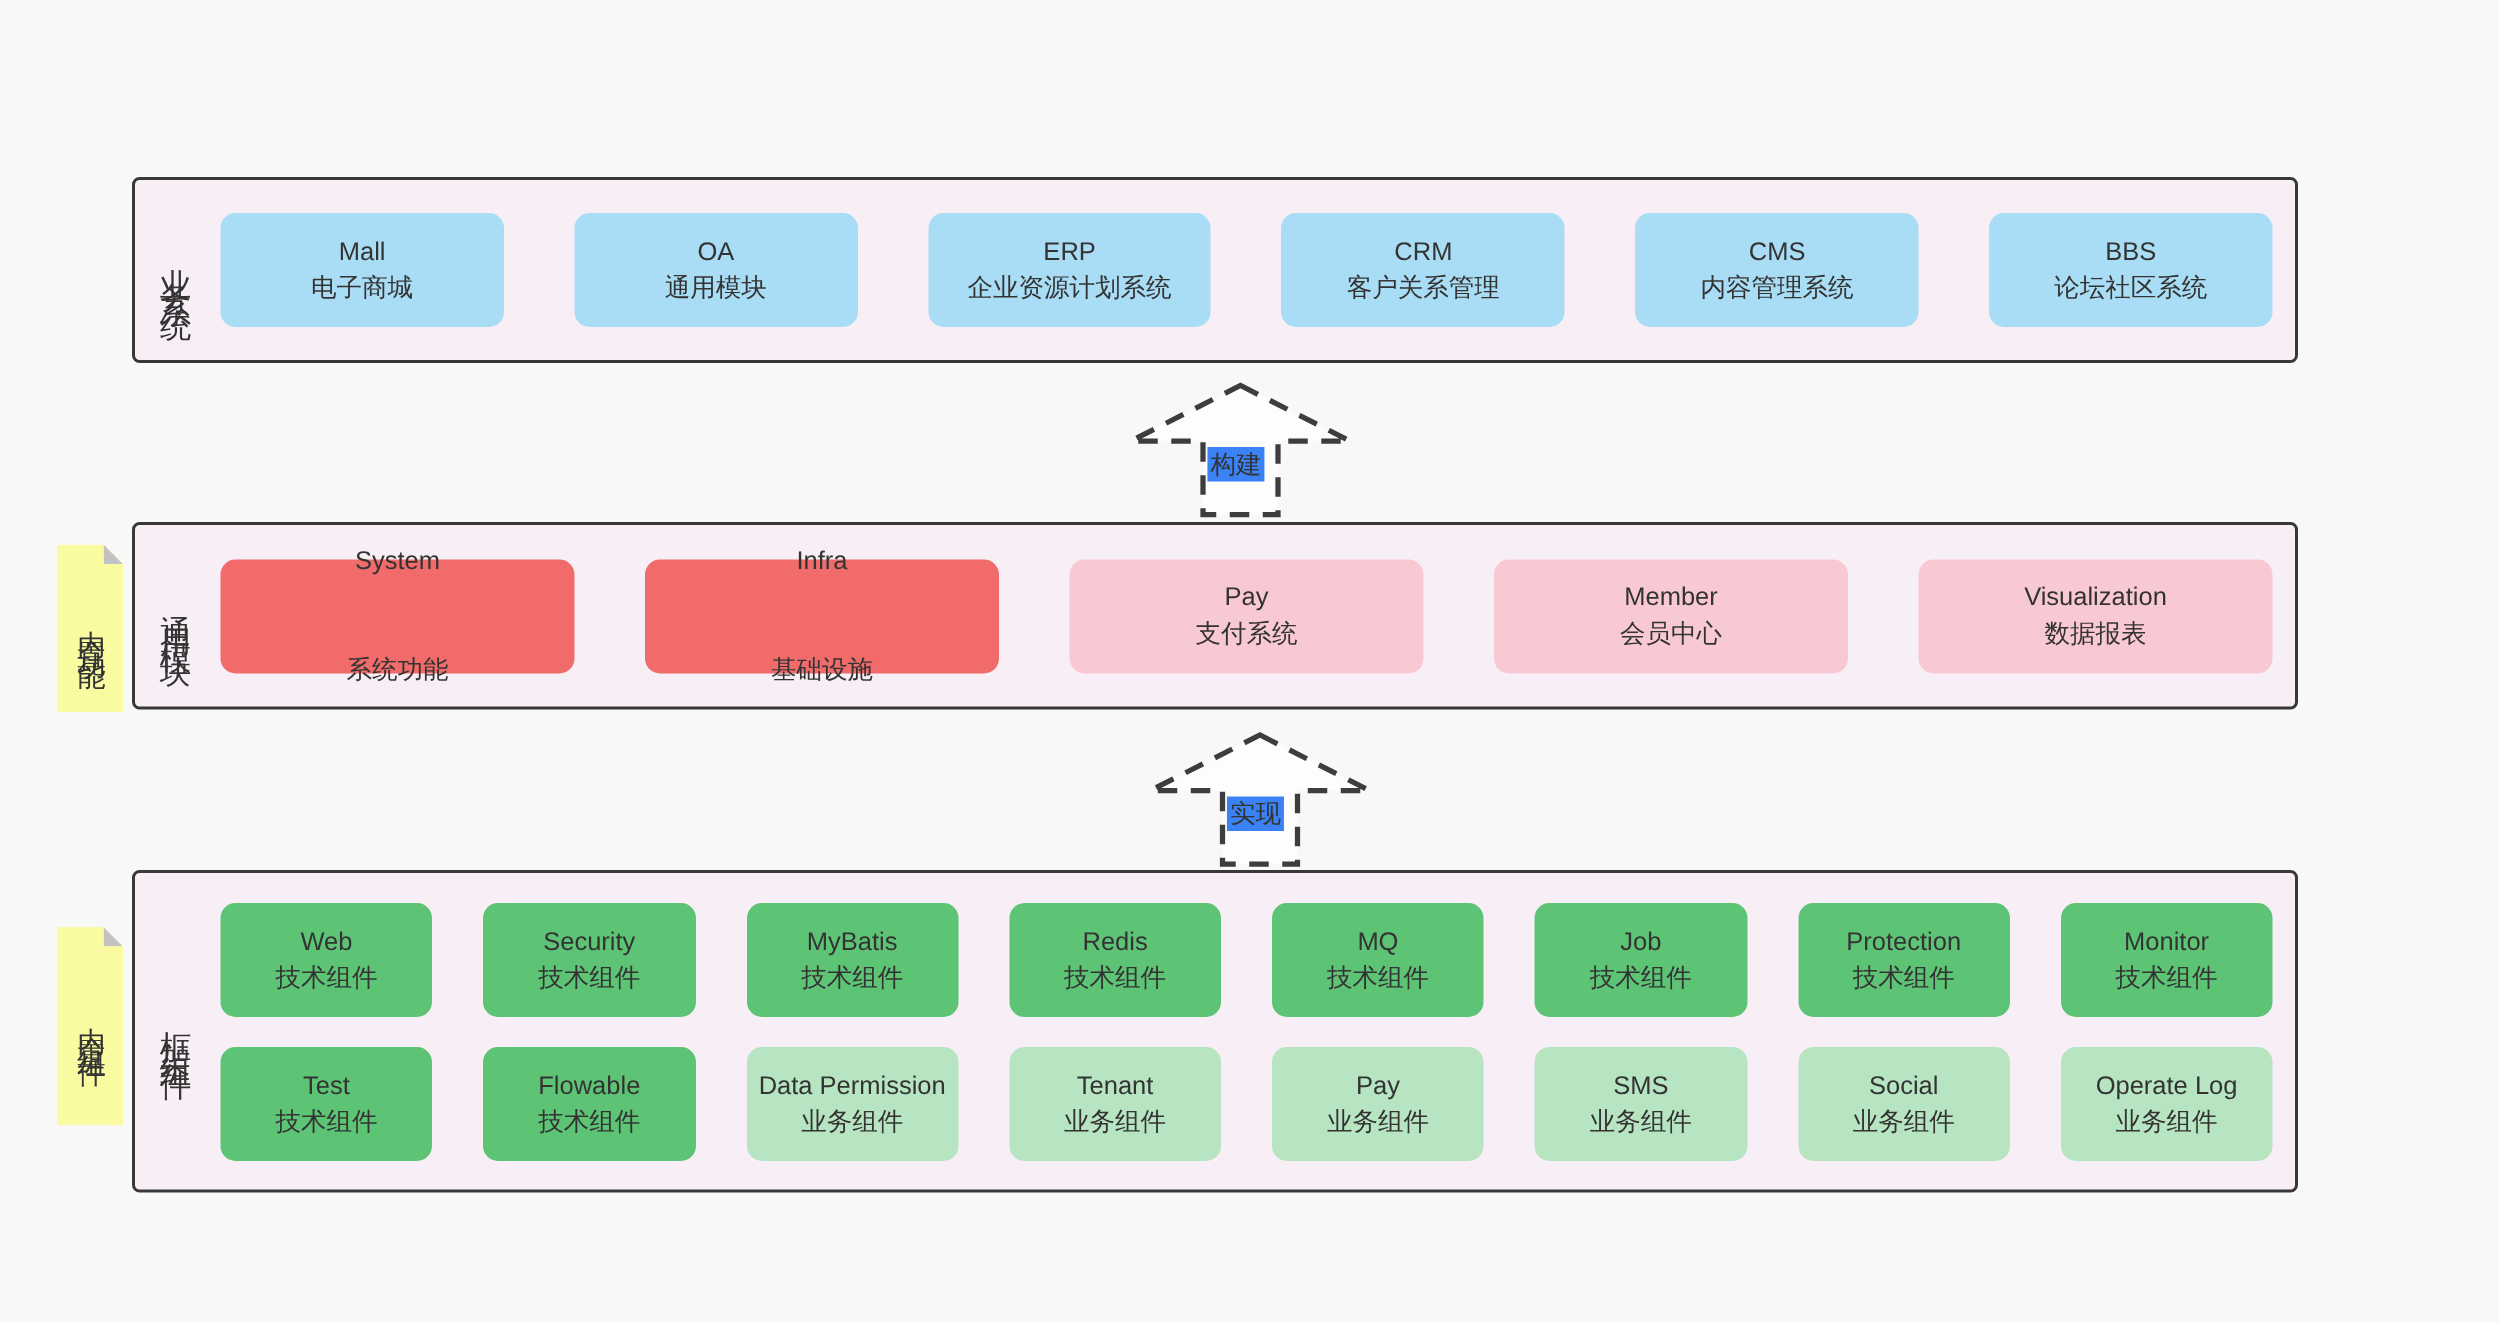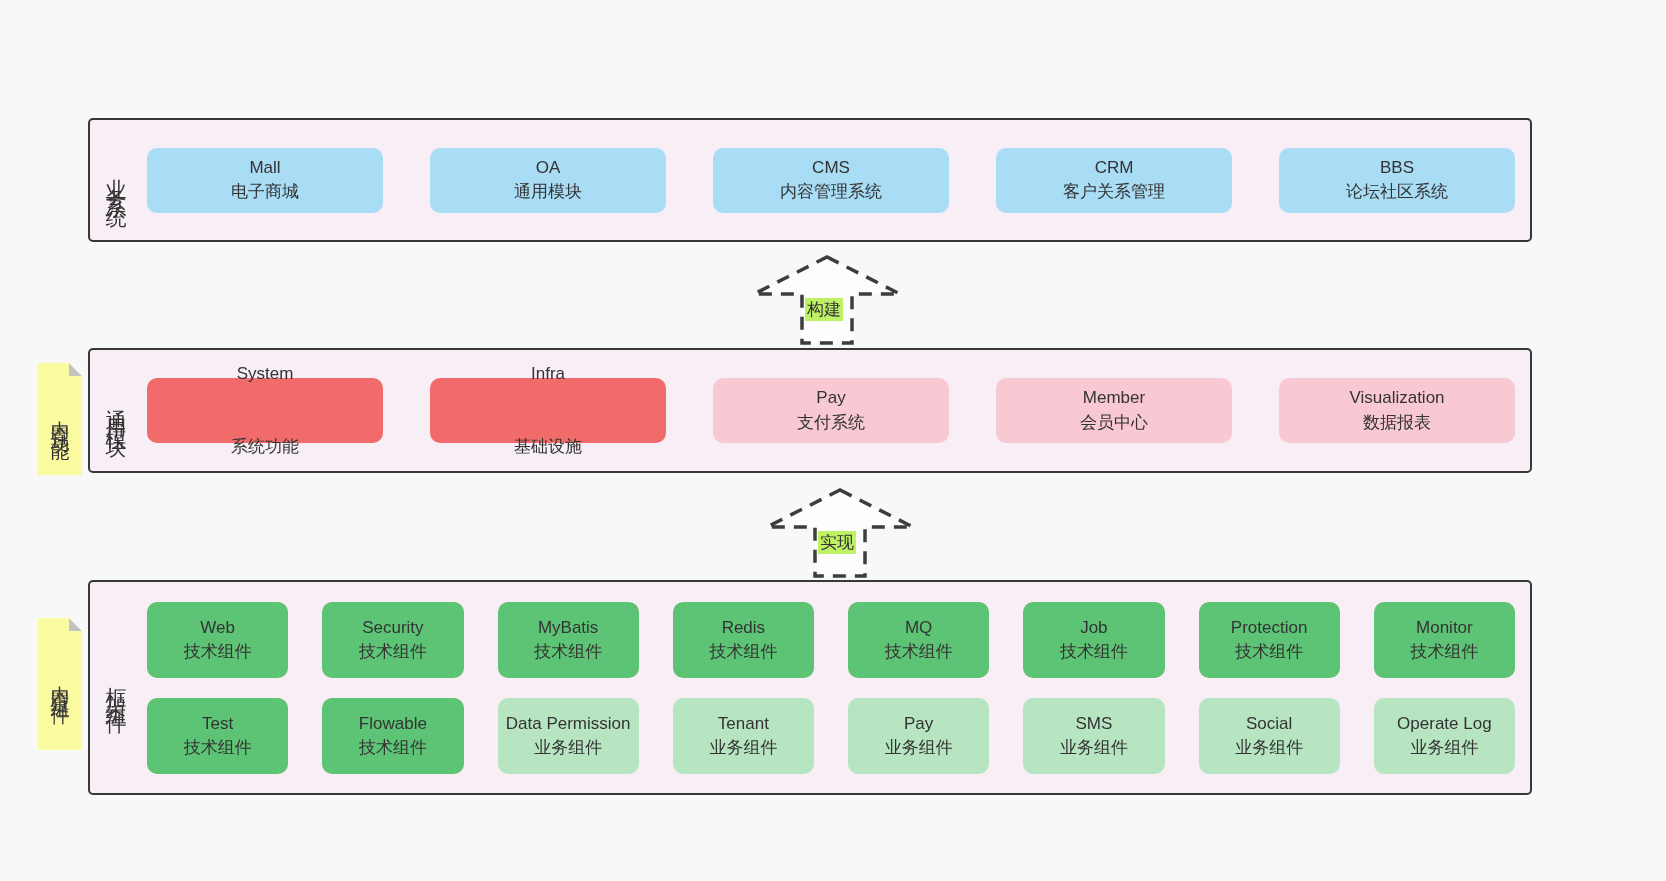--- a/index.html
+++ b/index.html
@@ -4,63 +4,67 @@
 <style>
   html,body{margin:0;padding:0;background:#f8f8f8;font-family:"Liberation Sans","DejaVu Sans",sans-serif;}
   .canvas{position:relative;width:1666px;height:881px;background:#f8f8f8;overflow:hidden;color:#333;}
 
   .section{position:absolute;left:88px;width:1444px;background:#f8eef6;border:2px solid #383838;border-radius:5px;display:flex;box-sizing:border-box;}
   .sec-label{width:52px;display:flex;align-items:center;justify-content:center;
     writing-mode:vertical-lr;text-orientation:upright;font-size:21px;letter-spacing:9px;color:#333;}
   .row{flex:1;display:flex;align-items:center;gap:47px;padding:0 15px 0 5px;}
   .grid{flex:1;display:grid;grid-template-columns:repeat(8,1fr);grid-template-rows:1fr 1fr;gap:20px 34px;padding:20px 15px 19px 5px;}
 
-  .box{flex:1;height:65px;border-radius:10px;display:flex;flex-direction:column;align-items:center;justify-content:center;
+  .box{flex:1;height:76px;border-radius:10px;display:flex;flex-direction:column;align-items:center;justify-content:center;
     font-size:17px;line-height:1.42;color:#333;text-align:center;padding:2px 4px;box-sizing:border-box;}
   .grid .box{height:auto;}
   .blue{background:#a9dcf5;}
   .red{background:#f16b6b;gap:48px;}
   .pink{background:#f9c9d3;}
   .green{background:#5ec475;}
   .green-light{background:#b7e5c2;}
 
   .note{position:absolute;left:38px;width:44px;background:#fafaa1;
     clip-path:polygon(0 0,calc(100% - 13px) 0,100% 13px,100% 100%,0 100%);
     display:flex;align-items:center;justify-content:center;}
   .note .fold{position:absolute;top:0;right:0;width:13px;height:13px;background:#c2c2c2;
     clip-path:polygon(0 0,100% 100%,0 100%);}
   .note-text{writing-mode:vertical-lr;text-orientation:upright;font-size:19px;letter-spacing:7px;color:#333;}
 
   .arrow{position:absolute;width:150px;height:92px;}
   .arrow svg{position:absolute;left:0;top:0;}
-  .arrow-label{position:absolute;left:50%;top:44px;transform:translateX(-58%);font-size:17px;color:#333;background:#bef264;padding:0 2px;white-space:nowrap;}
+  .arrow-label{position:absolute;left:50%;top:44px;transform:translateX(-58%);font-size:17px;color:#333;background:#3b82f6;padding:0 2px;white-space:nowrap;}
 </style>
 </head>
 <body>
 
 <div class="canvas">
 
   <div class="section" style="top:118px;height:124px;">
     <div class="sec-label">业务系统</div>
     <div class="row">
       <div class="box blue">
         <span>Mall</span>
         <span>电子商城</span>
       </div>
       <div class="box blue">
         <span>OA</span>
         <span>通用模块</span>
       </div>
       <div class="box blue">
-        <span>CMS</span>
-        <span>内容管理系统</span>
+        <span>ERP</span>
+        <span>企业资源计划系统</span>
       </div>
       <div class="box blue">
         <span>CRM</span>
         <span>客户关系管理</span>
+      </div>
+      <div class="box blue">
+        <span>CMS</span>
+        <span>内容管理系统</span>
       </div>
       <div class="box blue">
         <span>BBS</span>
         <span>论坛社区系统</span>
       </div>
     </div>
   </div>
 
   <div class="arrow" style="left:752px;top:254px;">
     <svg width="150" height="92" viewBox="0 0 150 92">

